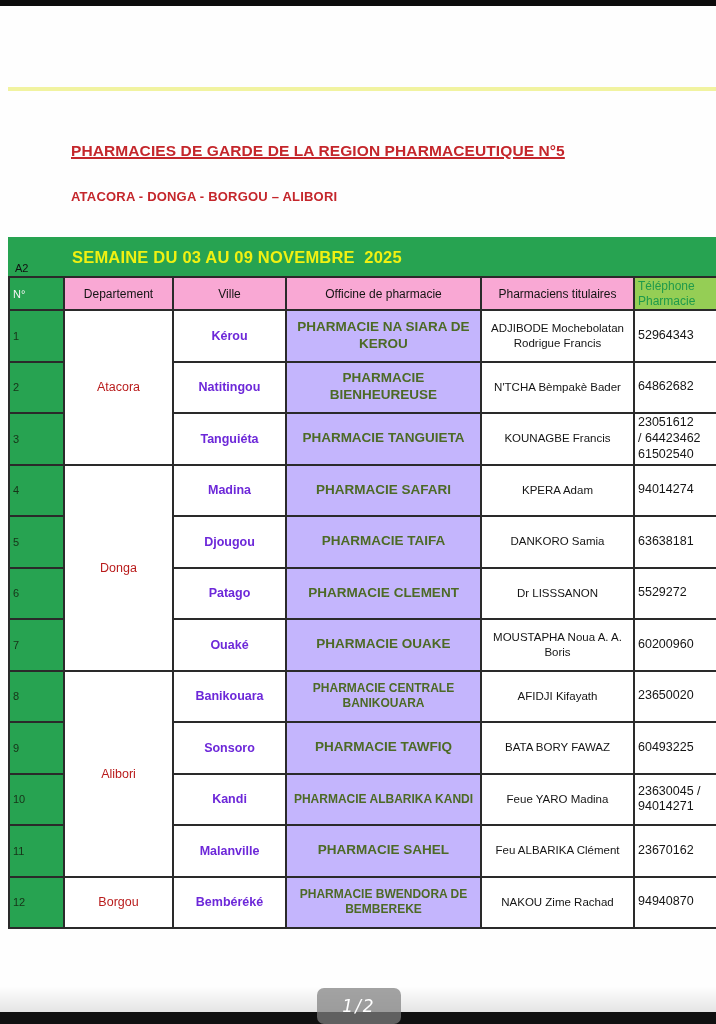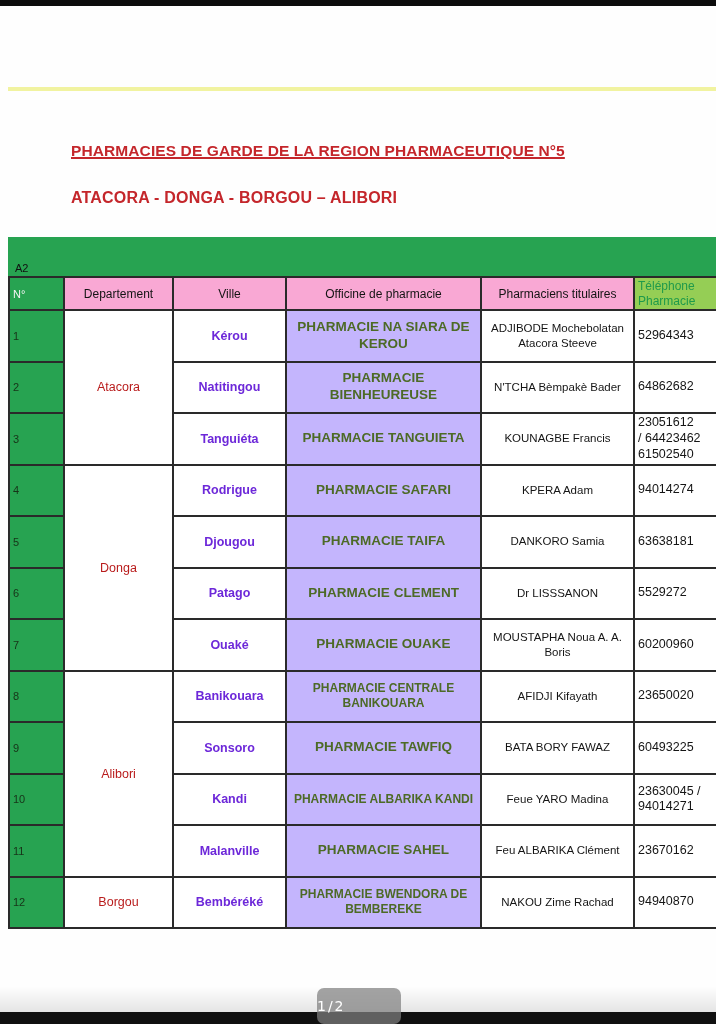--- a/index.html
+++ b/index.html
@@ -9,21 +9,21 @@
 
   .bar-top{position:absolute;top:0;left:0;width:100%;height:6px;background:#0c0c0c;}
   .bar-bottom{position:absolute;bottom:0;left:0;width:100%;height:12px;background:#101010;z-index:2;}
   .bottom-fade{position:absolute;bottom:12px;left:0;width:100%;height:26px;z-index:1;
        background:linear-gradient(to bottom,rgba(0,0,0,0),rgba(0,0,0,0.10));}
 
   .yellow-line{position:absolute;top:87px;left:8px;right:0;height:4px;background:#f1f3a0;}
 
   .doc-title{position:absolute;left:71px;top:142px;font-size:15.5px;font-weight:bold;
        color:#c4262b;text-decoration:underline;text-decoration-thickness:2px;letter-spacing:0.1px;}
-  .doc-subtitle{position:absolute;left:71px;top:189px;font-size:16px;font-weight:bold;
+  .doc-subtitle{position:absolute;left:71px;top:189px;font-size:13px;font-weight:bold;
        color:#c4262b;letter-spacing:0.2px;}
 
   .banner{position:absolute;left:8px;top:237px;right:-4px;height:39px;background:#27a351;}
   .banner-ref{position:absolute;left:7px;bottom:2px;font-size:11px;color:#111;}
   .banner-label{position:absolute;left:64px;top:50%;transform:translateY(-50%);
        font-size:16.5px;font-weight:bold;color:#f0f112;white-space:pre;letter-spacing:0.2px;}
 
   table.roster{position:absolute;left:8px;top:276px;width:714px;border-collapse:collapse;table-layout:fixed;}
   table.roster td,table.roster th{border:2px solid #2a2a2a;padding:1px 3px;vertical-align:middle;
        overflow:hidden;}
@@ -40,36 +40,37 @@
   td.c-dept{background:#fff;color:#b91c1c;font-size:12.5px;text-align:center;}
   td.c-ville{background:#fff;color:#6d28d9;font-size:12.5px;font-weight:bold;text-align:center;}
   td.c-off{background:#c4b5fd;color:#4d6a26;font-size:13.5px;font-weight:bold;text-align:center;line-height:1.25;}
   td.c-off.small{font-size:12px;}
   td.c-pharm{background:#fff;color:#151515;font-size:11.5px;text-align:center;line-height:1.3;}
   td.c-tel{background:#fff;color:#151515;font-size:12.5px;text-align:left;padding-left:5px;
        white-space:pre-line;line-height:1.25;}
 
   .page-pill{position:absolute;left:317px;top:988px;width:84px;height:36px;z-index:3;
        background:rgba(128,128,128,0.72);border-radius:7px;display:flex;align-items:center;
-       justify-content:flex-start;color:#fff;font-size:14px;
+       justify-content:center;color:#fff;font-size:17px;font-style:italic;
        font-family:"DejaVu Sans",sans-serif;letter-spacing:2px;}
 </style>
 </head>
 <body>
 
 <div class="page">
 
   <div class="bar-top"></div>
   <div class="yellow-line"></div>
 
   <div class="doc-title">PHARMACIES DE GARDE DE LA REGION PHARMACEUTIQUE N°5</div>
   <div class="doc-subtitle">ATACORA - DONGA - BORGOU – ALIBORI</div>
 
   <div class="banner">
     <span class="banner-ref">A2</span>
+    <span class="banner-label">SEMAINE DU 03 AU 09 NOVEMBRE  2025</span>
   </div>
 
   <table class="roster">
     <colgroup>
       <col style="width:55px">
         <col style="width:109px">
         <col style="width:113px">
       <col style="width:195px">
         <col style="width:153px">
         <col style="width:89px">
@@ -82,21 +83,21 @@
       <th class="h">Officine de pharmacie</th>
       <th class="h">Pharmaciens titulaires</th>
       <th class="h-tel">Téléphone Pharmacie</th>
     </tr>
 
     <tr class="data">
       <td class="c-num">1</td>
       <td class="c-dept" rowspan="3">Atacora</td>
       <td class="c-ville">Kérou</td>
       <td class="c-off">PHARMACIE NA SIARA DE KEROU</td>
-      <td class="c-pharm">ADJIBODE Mochebolatan Atacora Steeve</td>
+      <td class="c-pharm">ADJIBODE Mochebolatan Rodrigue Francis</td>
       <td class="c-tel">52964343</td>
     </tr>
     <tr class="data">
       <td class="c-num">2</td>
       <td class="c-ville">Natitingou</td>
       <td class="c-off">PHARMACIE BIENHEUREUSE</td>
       <td class="c-pharm">N'TCHA Bèmpakè Bader</td>
       <td class="c-tel">64862682</td>
     </tr>
     <tr class="data">
@@ -105,21 +106,21 @@
       <td class="c-off">PHARMACIE TANGUIETA</td>
       <td class="c-pharm">KOUNAGBE Francis</td>
       <td class="c-tel">23051612
 / 64423462
 61502540</td>
     </tr>
 
     <tr class="data">
       <td class="c-num">4</td>
       <td class="c-dept" rowspan="4">Donga</td>
-      <td class="c-ville">Rodrigue</td>
+      <td class="c-ville">Madina</td>
       <td class="c-off">PHARMACIE SAFARI</td>
       <td class="c-pharm">KPERA Adam</td>
       <td class="c-tel">94014274</td>
     </tr>
     <tr class="data">
       <td class="c-num">5</td>
       <td class="c-ville">Djougou</td>
       <td class="c-off">PHARMACIE TAIFA</td>
       <td class="c-pharm">DANKORO Samia</td>
       <td class="c-tel">63638181</td>

